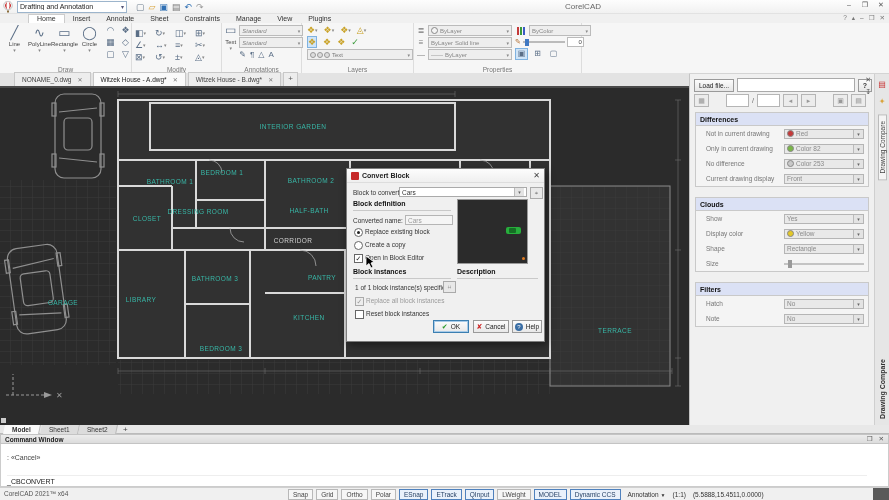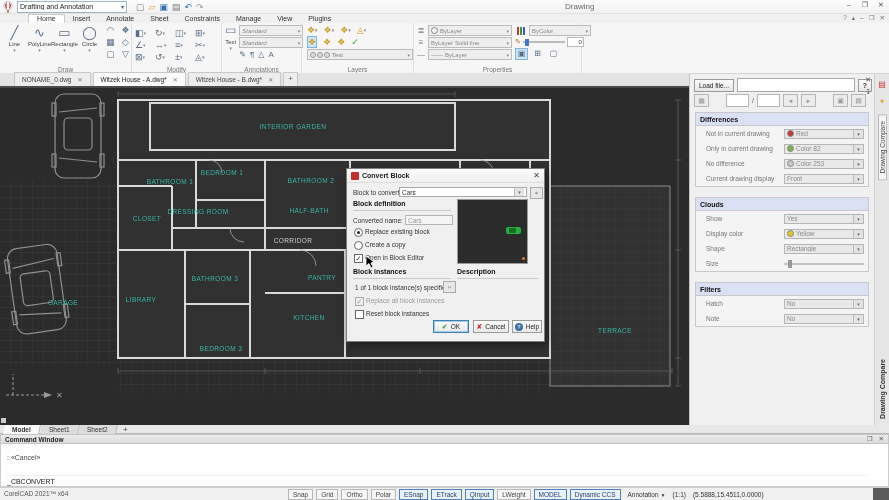--- a/index.html
+++ b/index.html
@@ -223,21 +223,21 @@
       <span class="dd-arrow">▾</span>
     </div>
     <div id="qat">
         <span class="qat-ic" style="color: rgb(106, 123, 140);">▢</span>
         <span class="qat-ic" style="color: rgb(217, 164, 59);">▱</span>
         <span class="qat-ic" style="color: rgb(47, 111, 179);">▣</span>
         <span class="qat-ic" style="color: rgb(119, 119, 119);">▤</span>
         <span class="qat-ic" style="color: rgb(47, 111, 179);">↶</span>
         <span class="qat-ic" style="color: rgb(154, 154, 154);">↷</span>
       </div>
-    <div class="app-title">Drawing</div>
+    <div class="app-title">CorelCAD</div>
     <div class="win-controls" id="win-controls">
         <span class="winbtn">–</span>
         <span class="winbtn">❐</span>
         <span class="winbtn">✕</span>
       </div>
   </div>
 
   <div class="menubar">
     <div id="menu-tabs">
         <div class="mtab active">Home</div>

